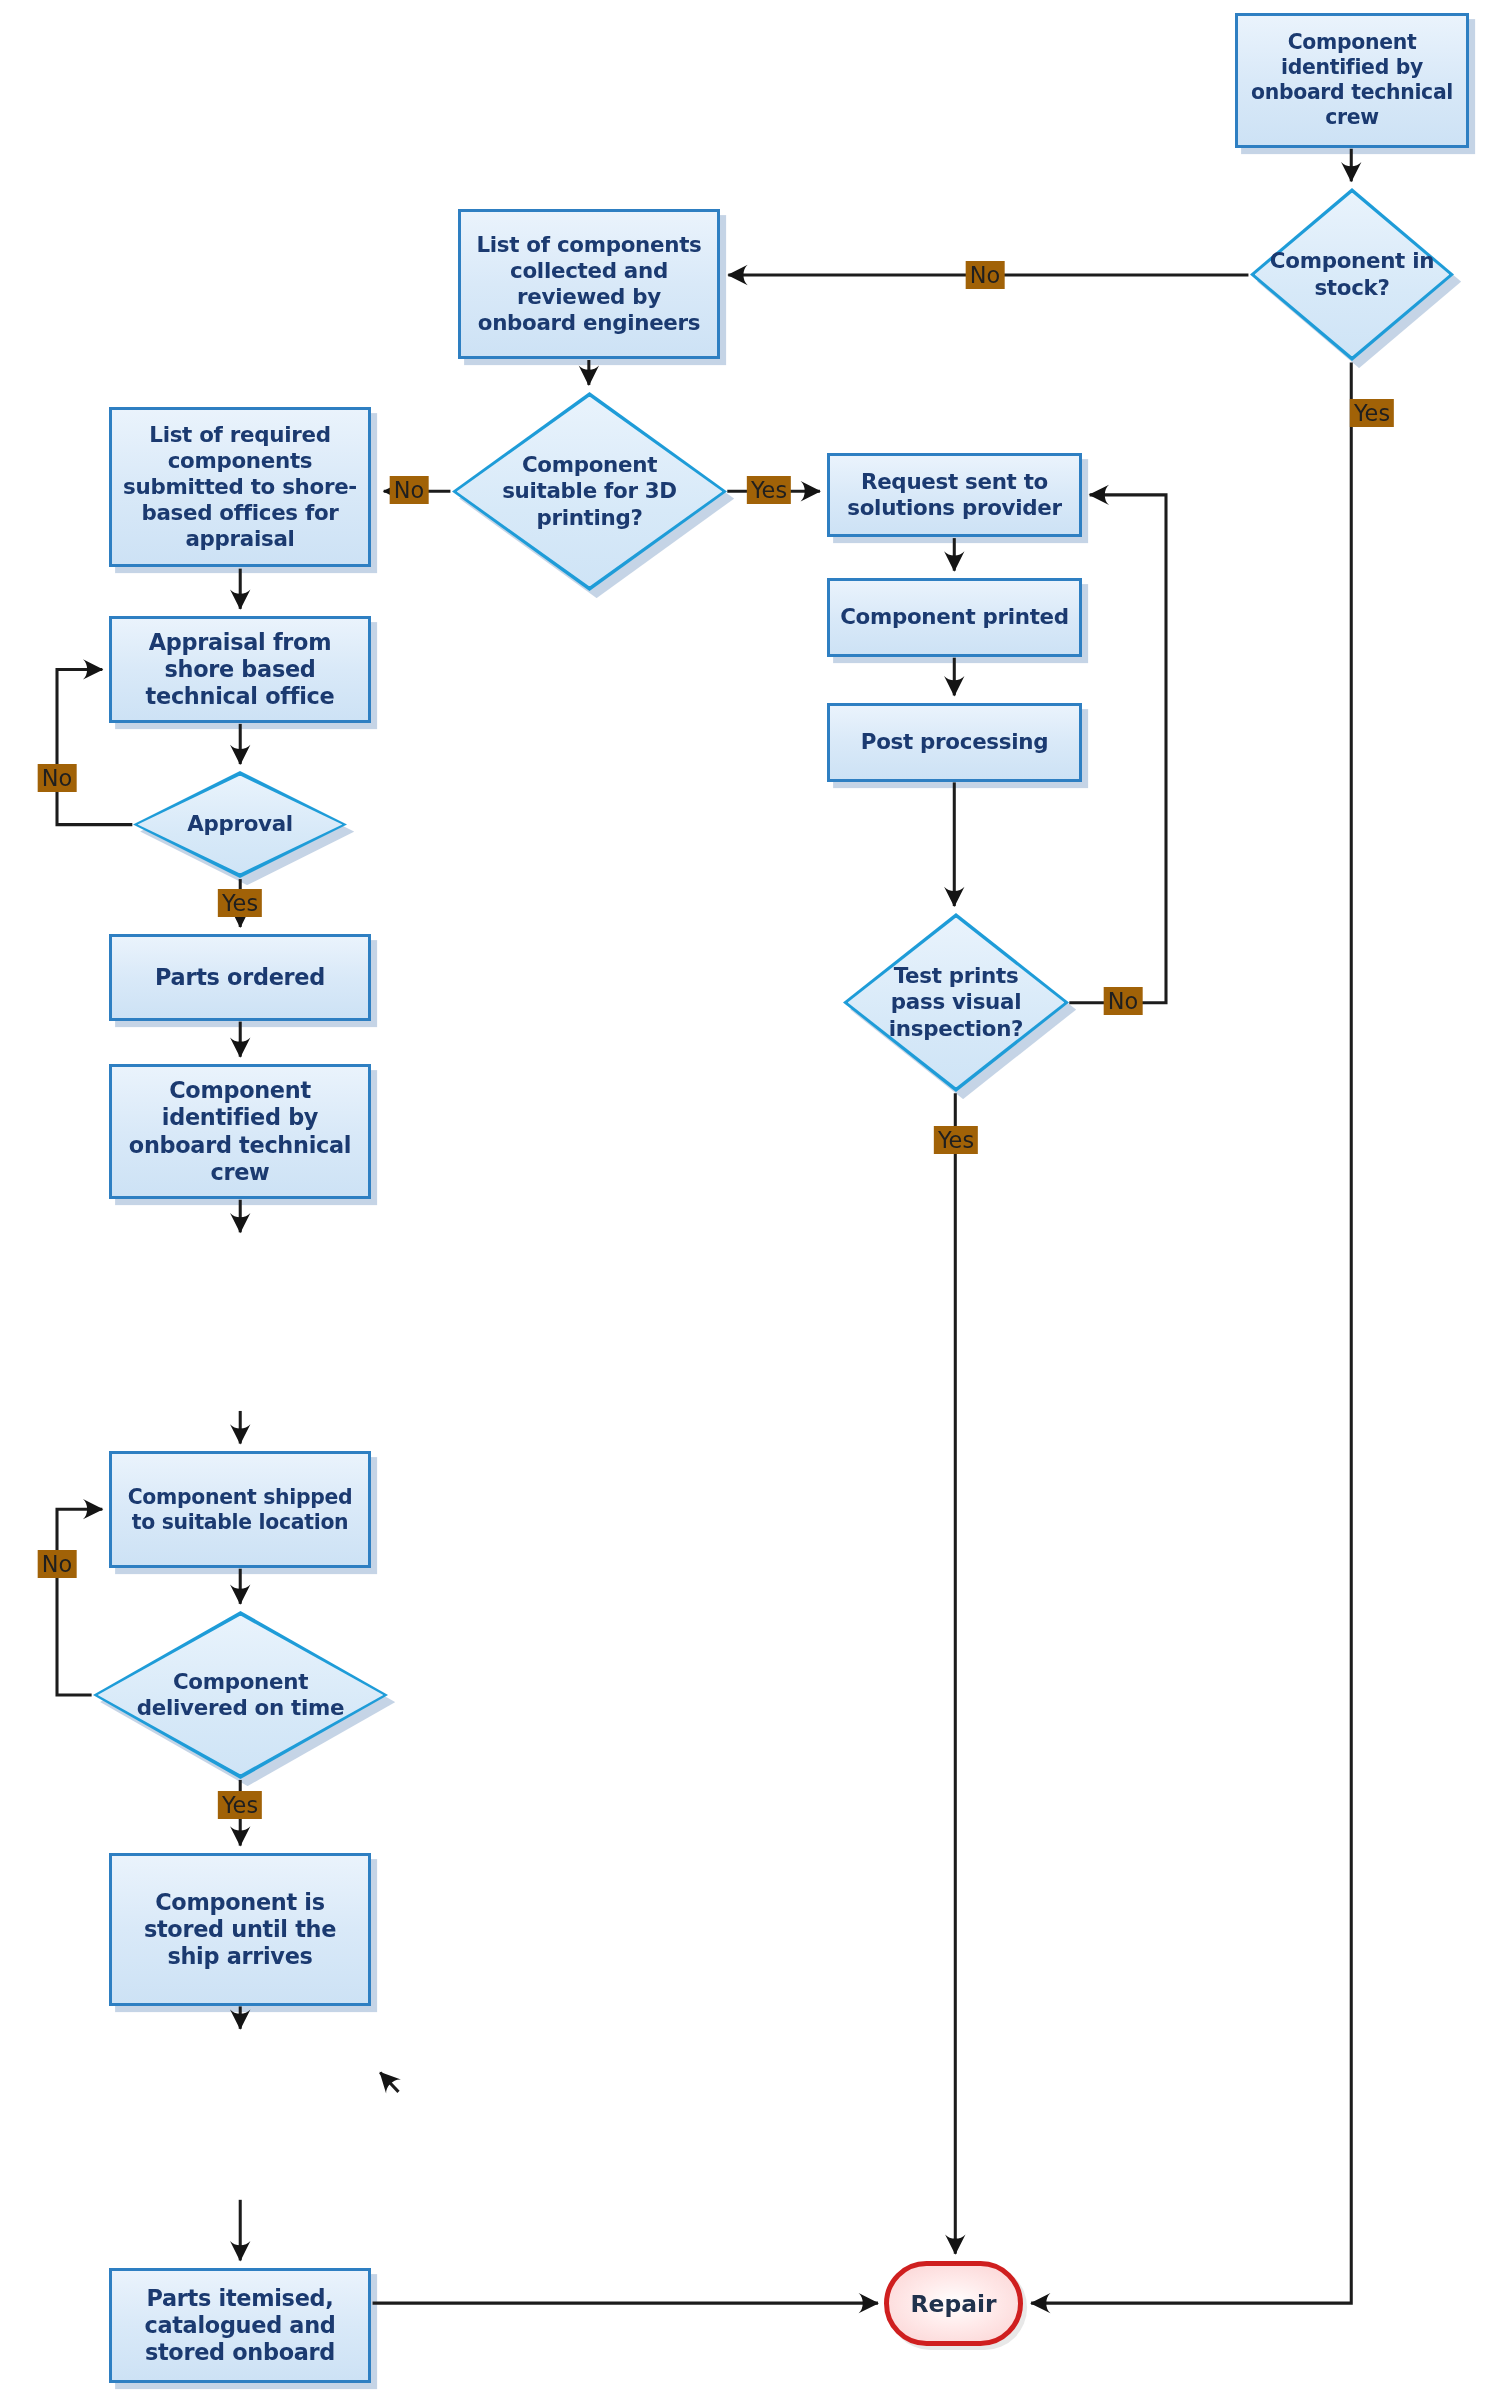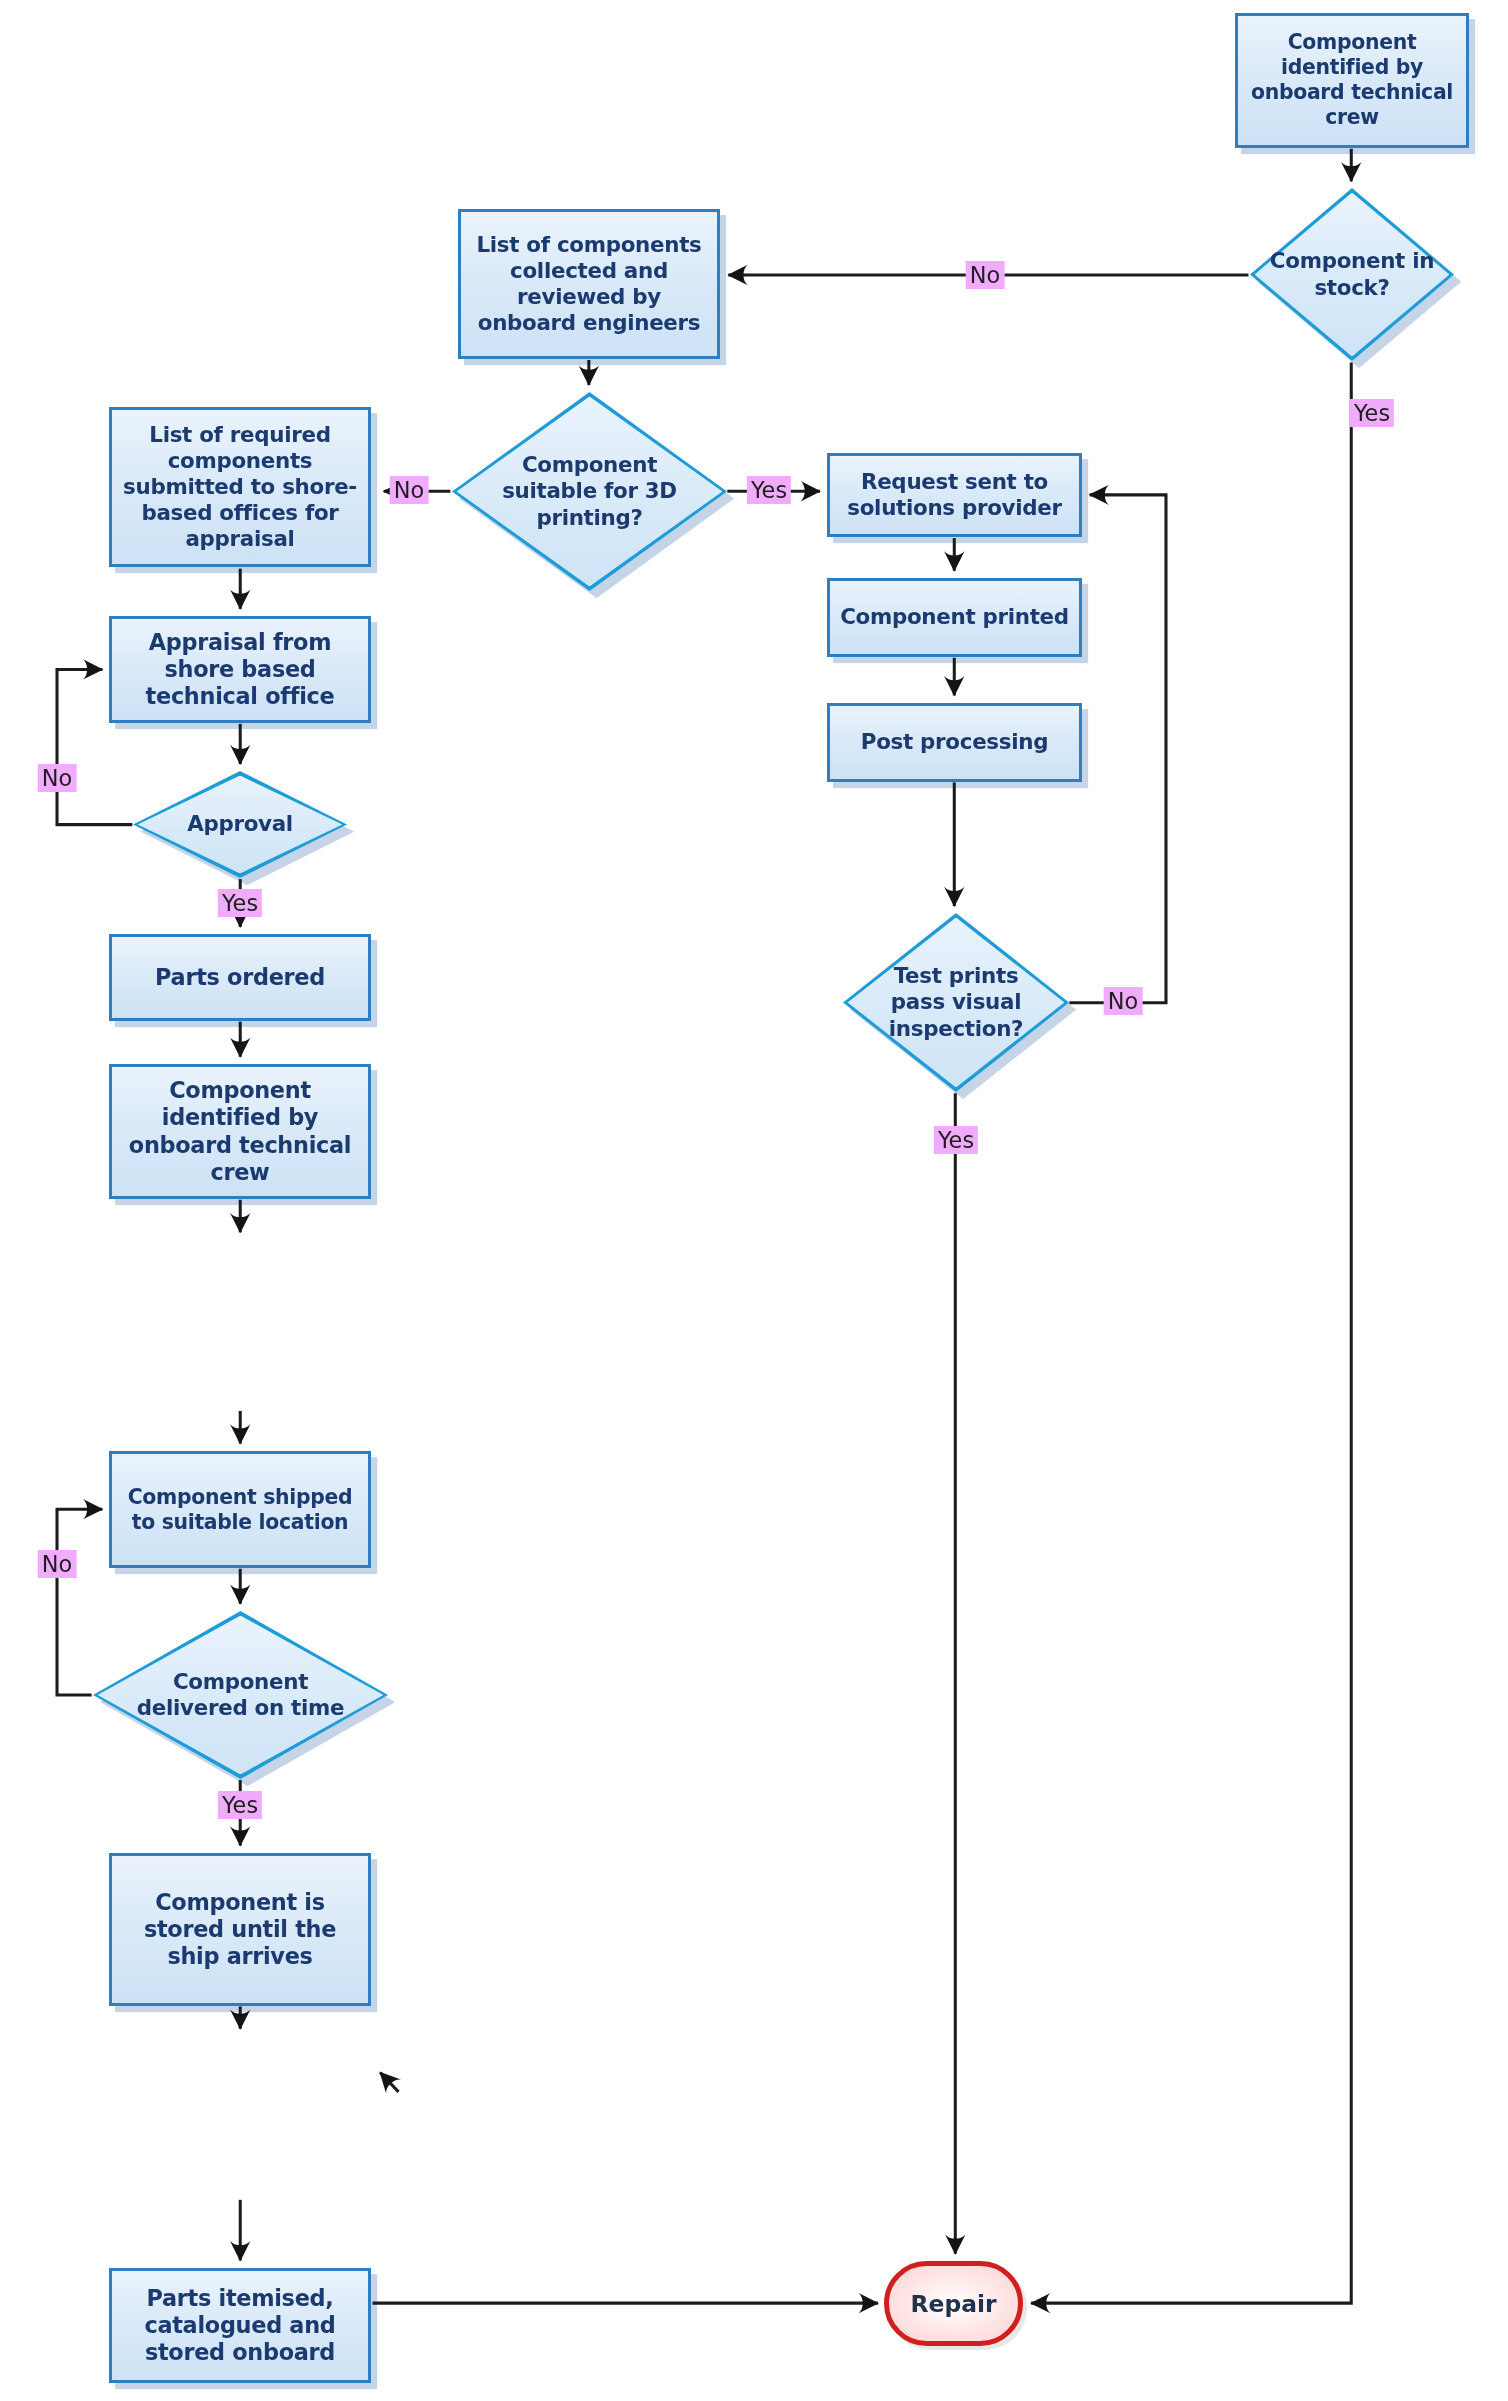--- a/index.html
+++ b/index.html
@@ -59,21 +59,21 @@
     border-radius:509px;
     background:radial-gradient(ellipse at center,#ffffff 0%,#ffeaea 45%,#fbd2d2 100%);
     box-shadow:4.1px 4.1px 0 rgba(190,190,190,0.35);
     display:flex;align-items:center;justify-content:center;text-align:center;
   }
   .terminator .txt{font-size:23.4px;font-weight:bold;color:#20324d;}
   
   .edge-label{
     position:absolute;
     transform:translate(-50%,-50%);
-    background:#f0abfc;
+    background:#a16207;
     padding:1px 4.1px;
     font-size:22.4px;
     color:#1f1f1f;
     white-space:nowrap;
     z-index:5;
   }
   
   #wires{position:absolute;left:0;top:0;z-index:3;}
   #wires path{stroke:#1c1c1c;stroke-width:6;fill:none;}
   #wires path.ah{fill:#141414;stroke:none;}

